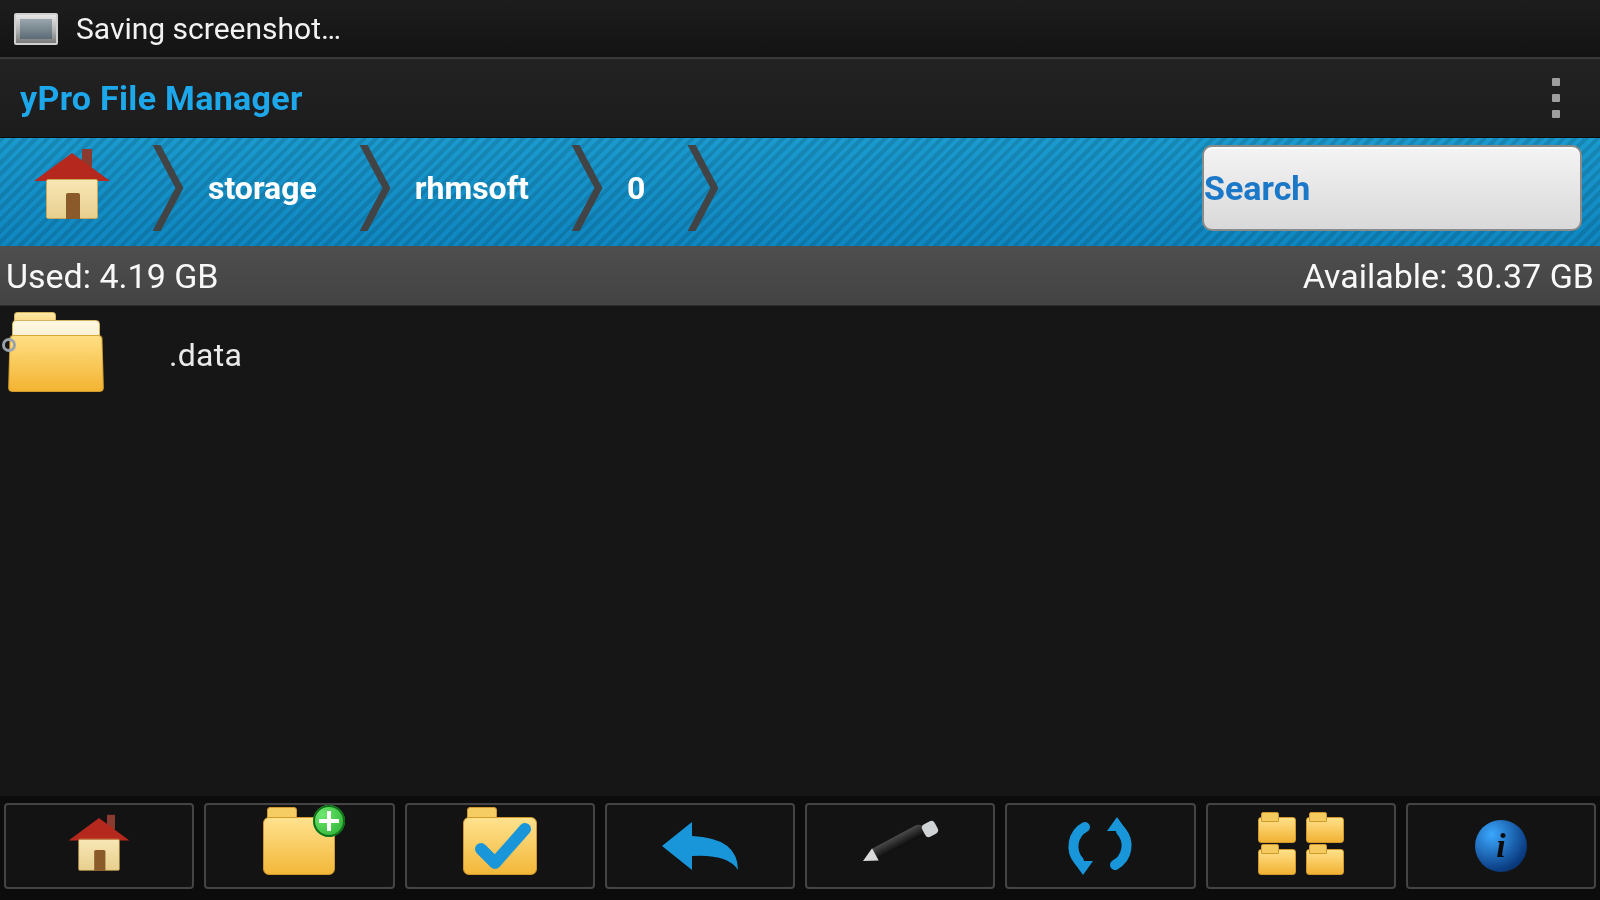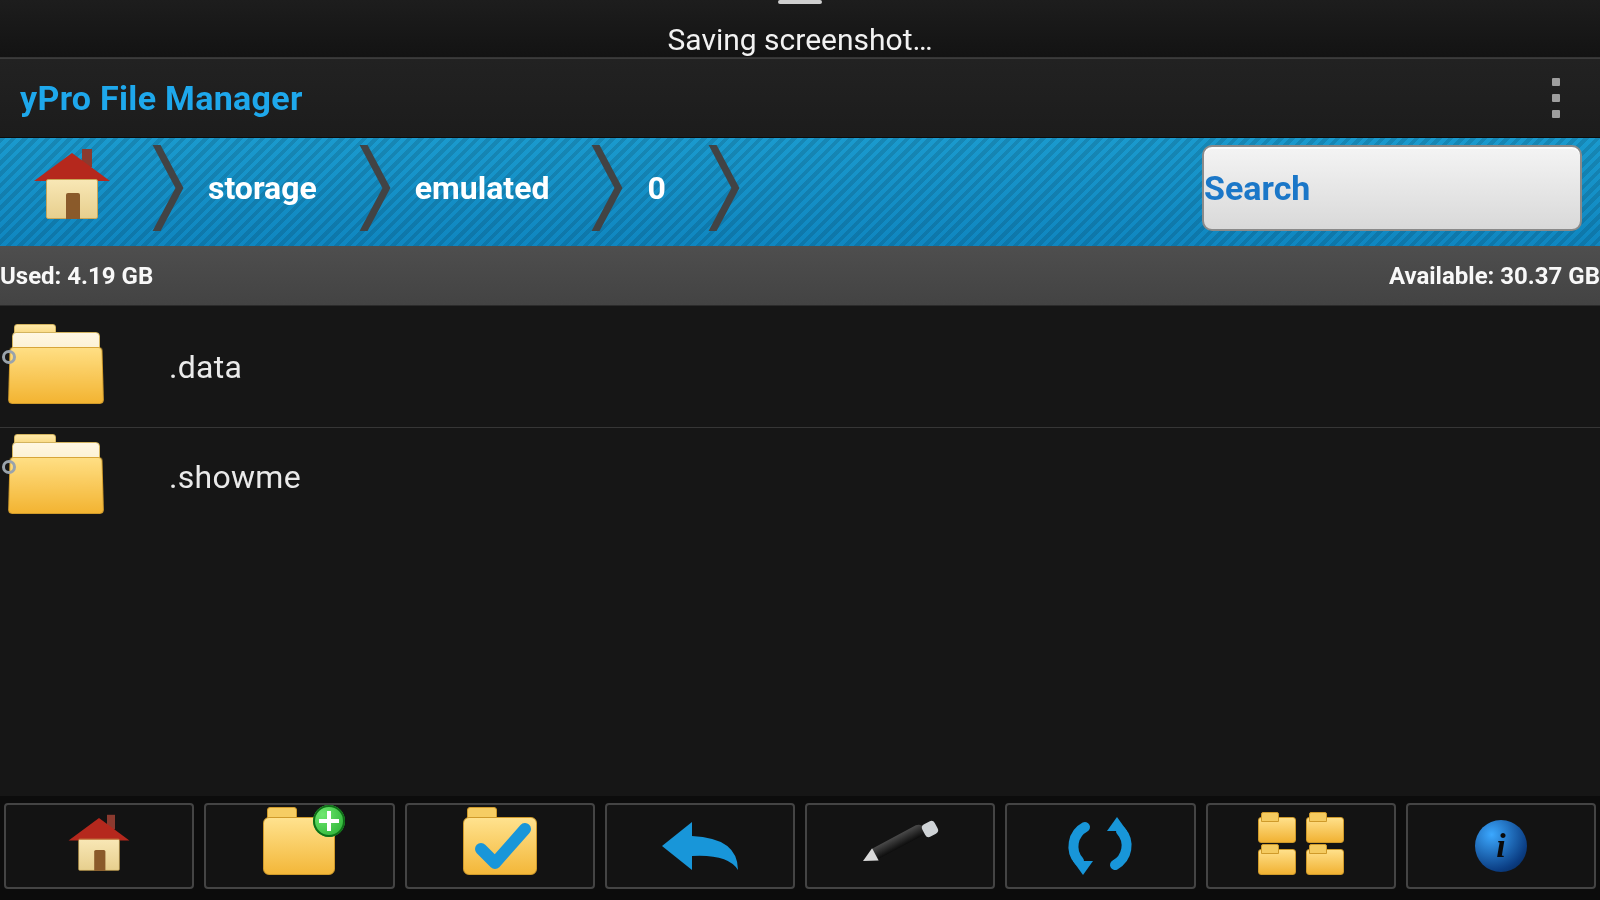--- a/index.html
+++ b/index.html
@@ -6,21 +6,20 @@
   html, body { width: 1600px; height: 900px; overflow: hidden; font-family: Roboto, "Helvetica Neue", Arial, sans-serif; background: #0f0f0f; color: #eaeaea; }
 
   
   .status-bar {
     height: 58px;
     background: linear-gradient(#1d1d1d, #131313);
     border-bottom: 1px solid #353535;
     display: flex; align-items: center;
     padding: 0 14px;
     gap: 18px;
-    flex-direction: column;
   }
   .status-bar .ss-icon {
     width: 44px; height: 32px;
     border: 2px solid #cfcfcf; border-radius: 2px;
     background: linear-gradient(#e6e6e6 0%, #b8b8b8 50%, #7a7a7a 100%);
     position: relative;
   }
   .status-bar .ss-icon::after { content:""; position:absolute; inset:4px; background: linear-gradient(#9aa6ad, #5b6b75); }
   .status-bar .ss-text { font-size: 30px; color:#f2f2f2; font-weight: 400; }
 
@@ -82,22 +81,22 @@
     display:flex; align-items:center; 
     font-size: 34px; font-weight:700; color:#1b77c8;
     box-shadow: inset 0 2px 0 rgba(255,255,255,.8);
   }
 
   
   .info-bar {
     height: 60px;
     background: linear-gradient(#4e4e4e,#434343);
     display:flex; align-items:center; justify-content:space-between;
-    padding: 0 0;
-    font-size: 24px; font-weight:700; color:#f8f8f8;
+    padding: 0 6px;
+    font-size: 34px; font-weight:400; color:#f8f8f8;
     border-bottom: 1px solid #2b2b2b;
   }
 
   
   .file-list { background:#161616; height: 490px; overflow:hidden; }
   .file-row {
     display:flex; align-items:center;
     height: 122px;
     padding: 0 6px;
     border-bottom: 1px solid #363636;
@@ -219,21 +218,21 @@
         <div class="body"></div>
         <div class="door"></div>
     </div>
   </div>
   <div class="crumb-sep"></div>
   <div class="crumb">
       <span>storage</span>
     </div>
   <div class="crumb-sep"></div>
   <div class="crumb">
-      <span>emulated</span>
+      <span>rhmsoft</span>
     </div>
   <div class="crumb-sep"></div>
   <div class="crumb">
       <span>0</span>
     </div>
   <div class="crumb-sep"></div>
 
   <div class="search-btn">
     <span>Search</span>
   </div>
@@ -246,29 +245,20 @@
 
 <div class="file-list">
   <div class="file-row">
     <div class="folder-ico">
       <div class="tab"></div>
         <div class="back"></div>
         <div class="front"></div>
         <div class="ring"></div>
     </div>
     <span class="fname">.data</span>
-  </div>
-  <div class="file-row">
-    <div class="folder-ico">
-      <div class="tab"></div>
-        <div class="back"></div>
-        <div class="front"></div>
-        <div class="ring"></div>
-    </div>
-    <span class="fname">.showme</span>
   </div>
 </div>
 
 <div class="toolbar">
   <div class="tool" title="Home">
     <div class="home-ico ico-home">
       <div class="chimney"></div>
         <div class="roof"></div>
         <div class="body"></div>
         <div class="door"></div>

